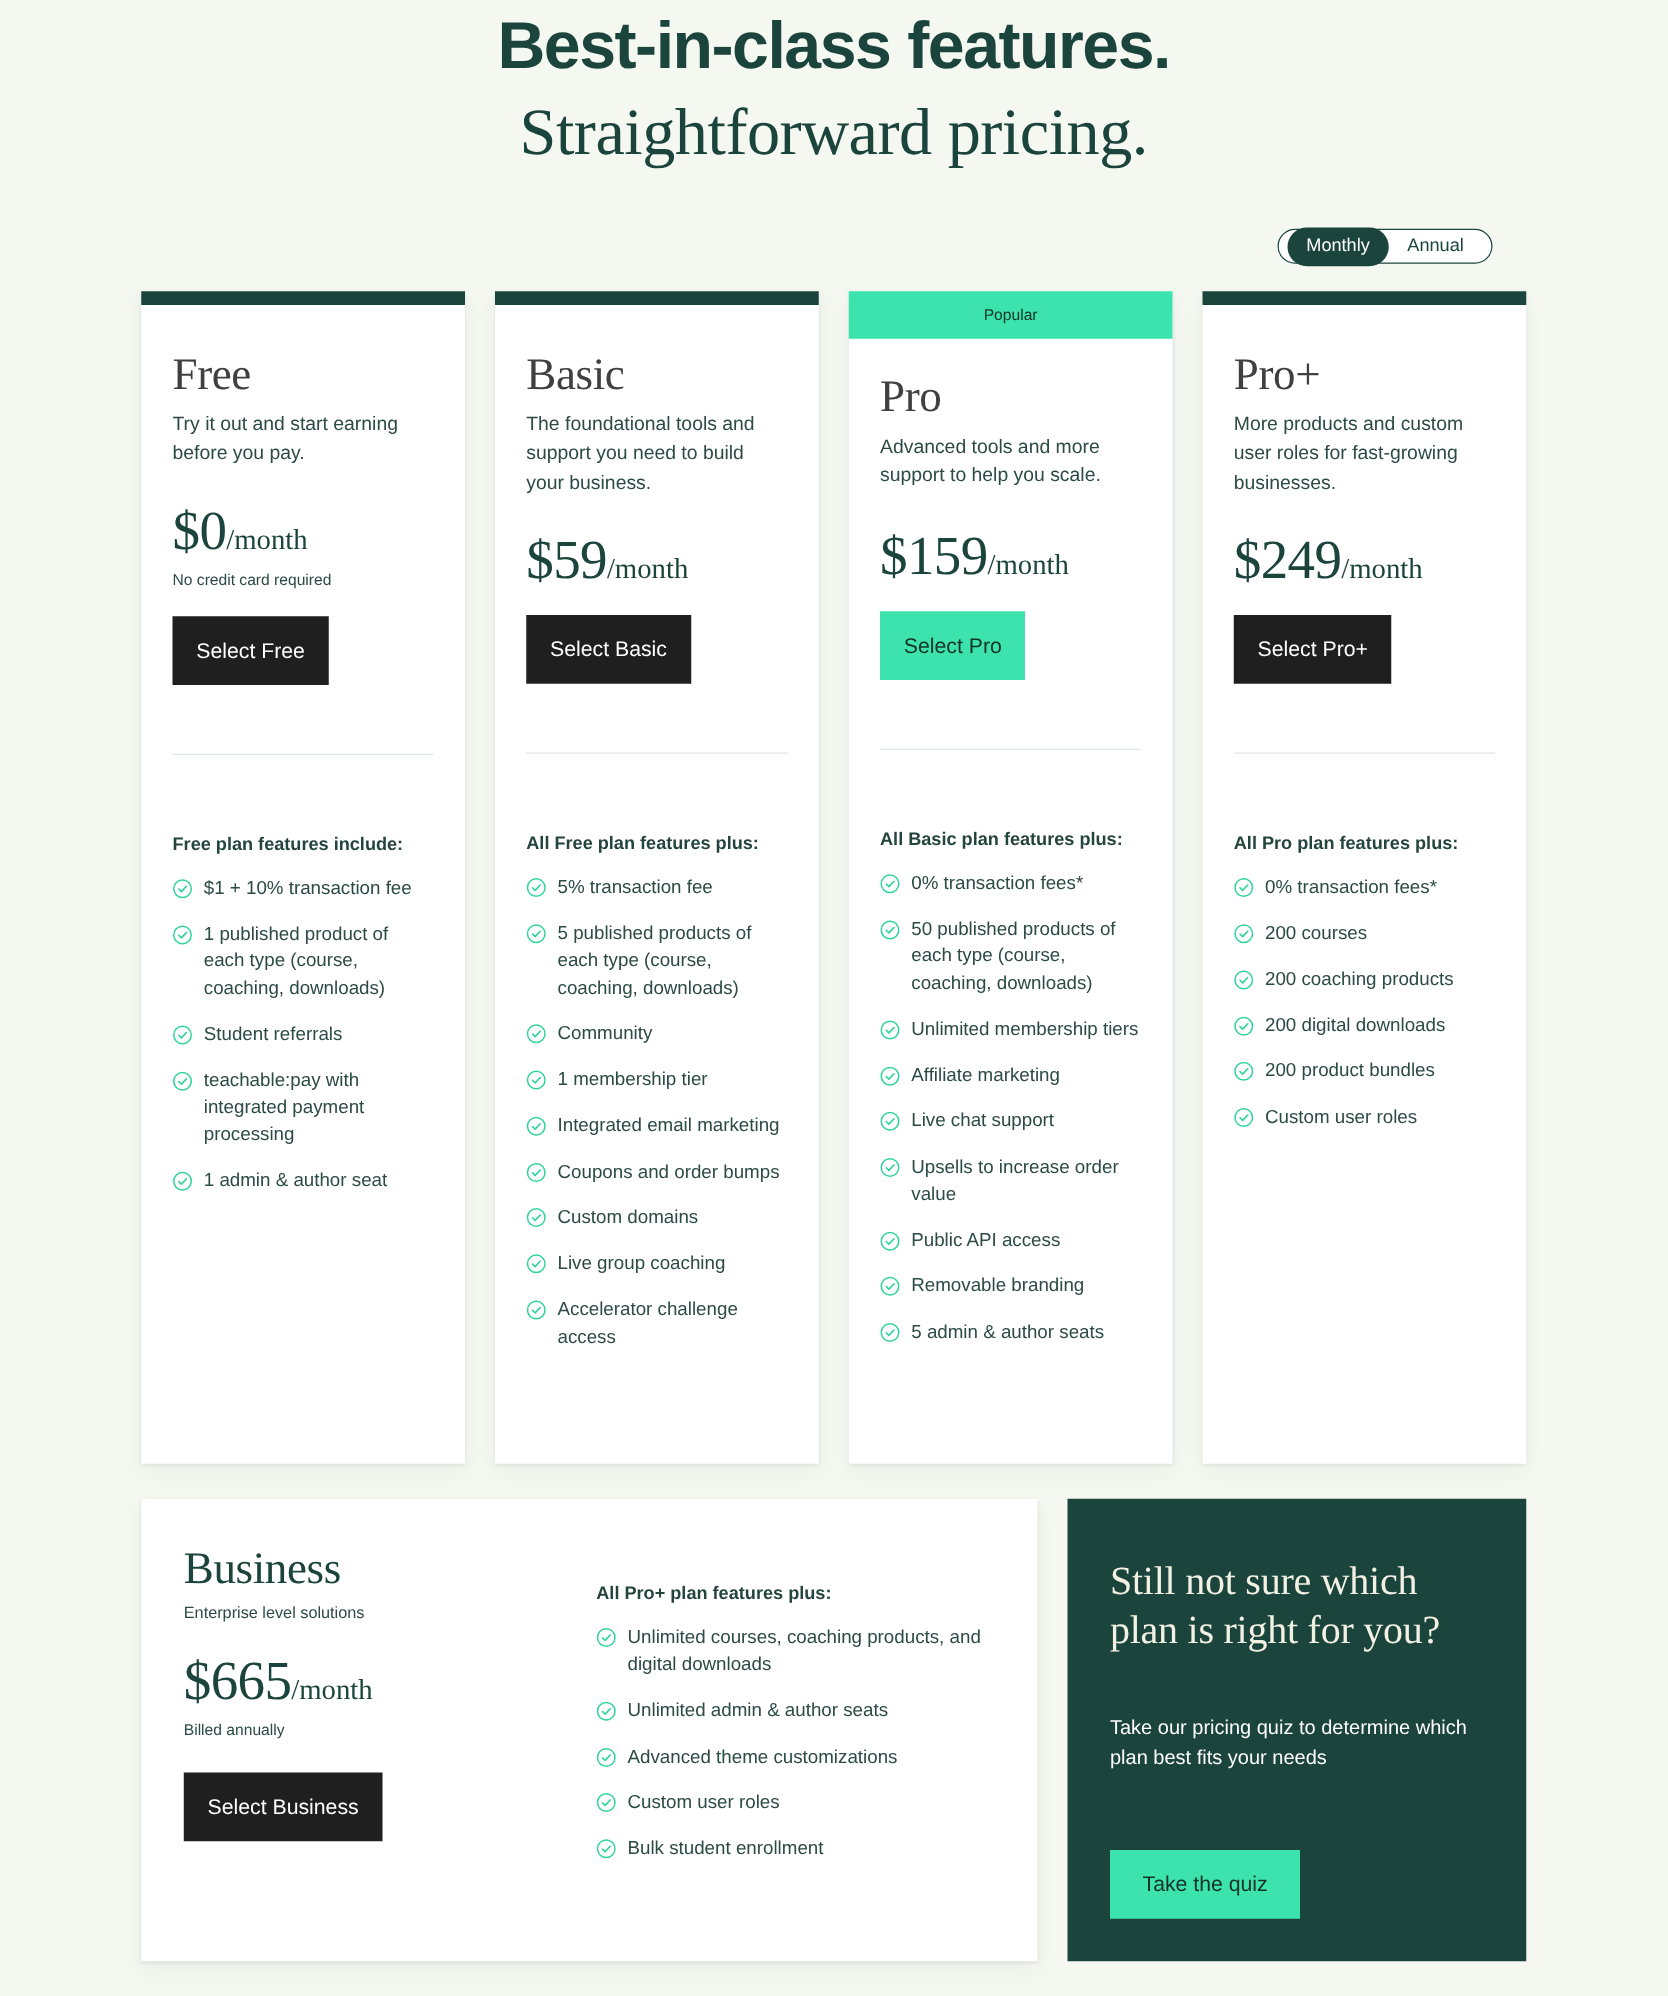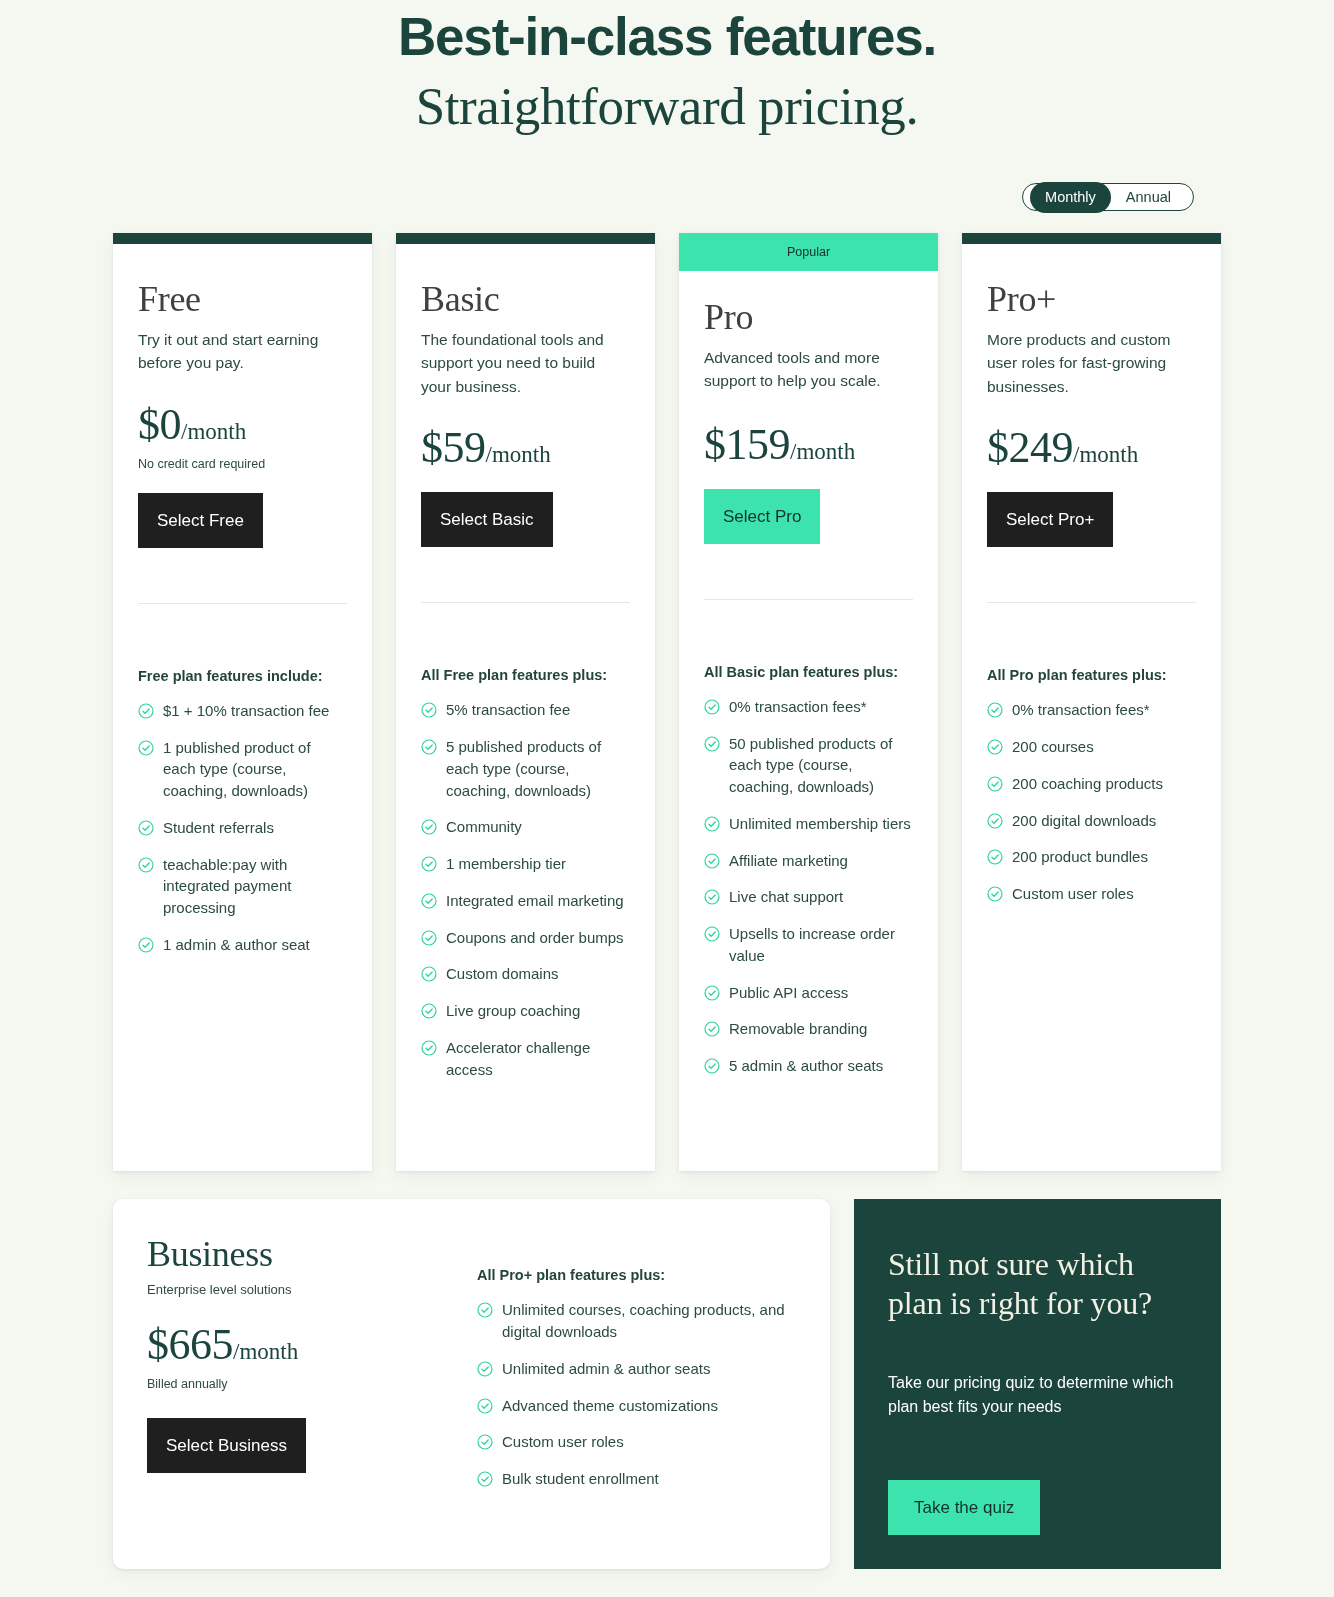--- a/index.html
+++ b/index.html
@@ -205,21 +205,20 @@
     margin-top: 28px;
     align-items: stretch;
   }
   .business-card {
     flex: 0 0 717px;
     background: #ffffff;
     box-shadow: 0 1px 3px rgba(27,68,60,0.10), 0 6px 16px rgba(27,68,60,0.05);
     display: flex;
     padding: 36px 34px 30px 34px;
     gap: 30px;
-    border-radius: 10px;
   }
   .business-left { flex: 0 0 300px; }
   .business-name {
     font-family: "Liberation Serif", serif;
     font-size: 36px;
     line-height: 1.1;
     color: #1b443c;
     letter-spacing: -0.3px;
   }
   .business-desc {

